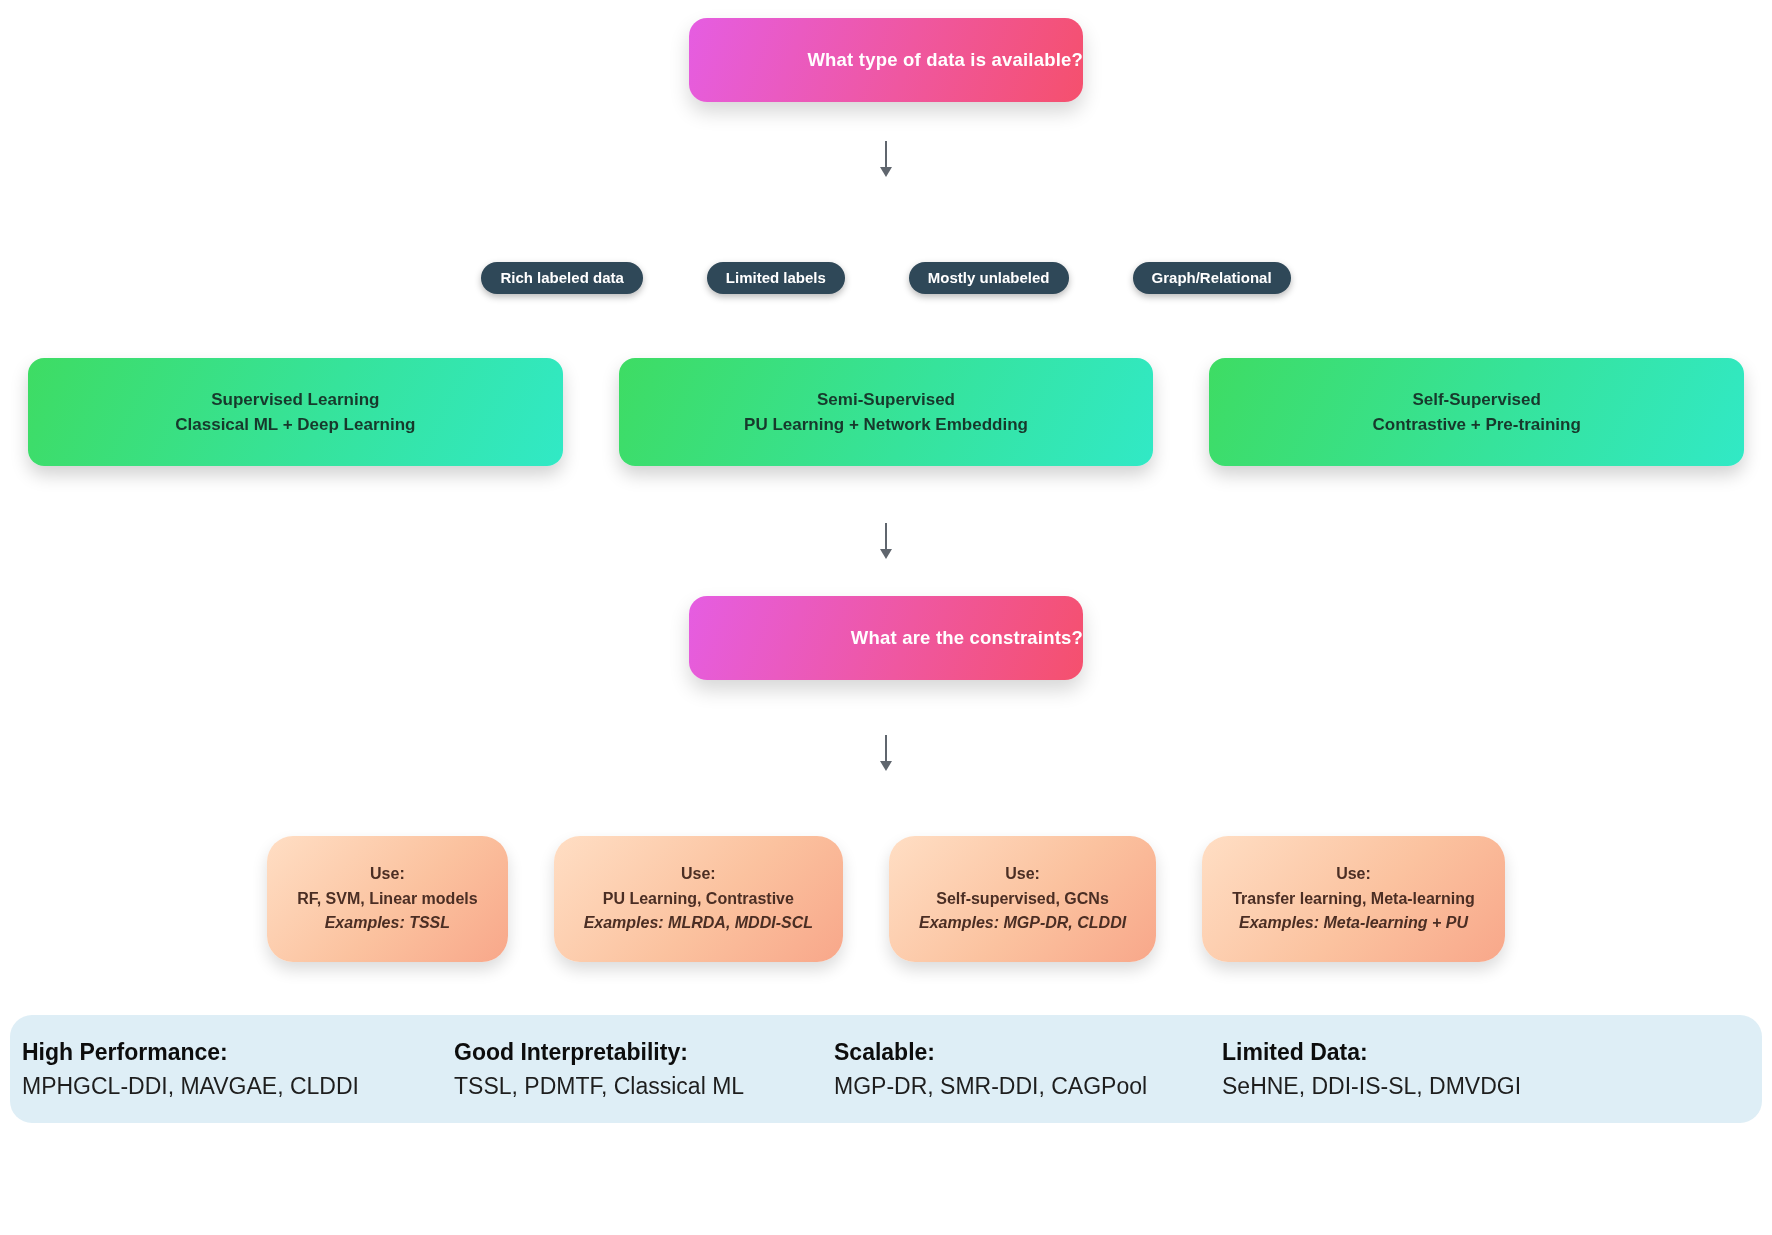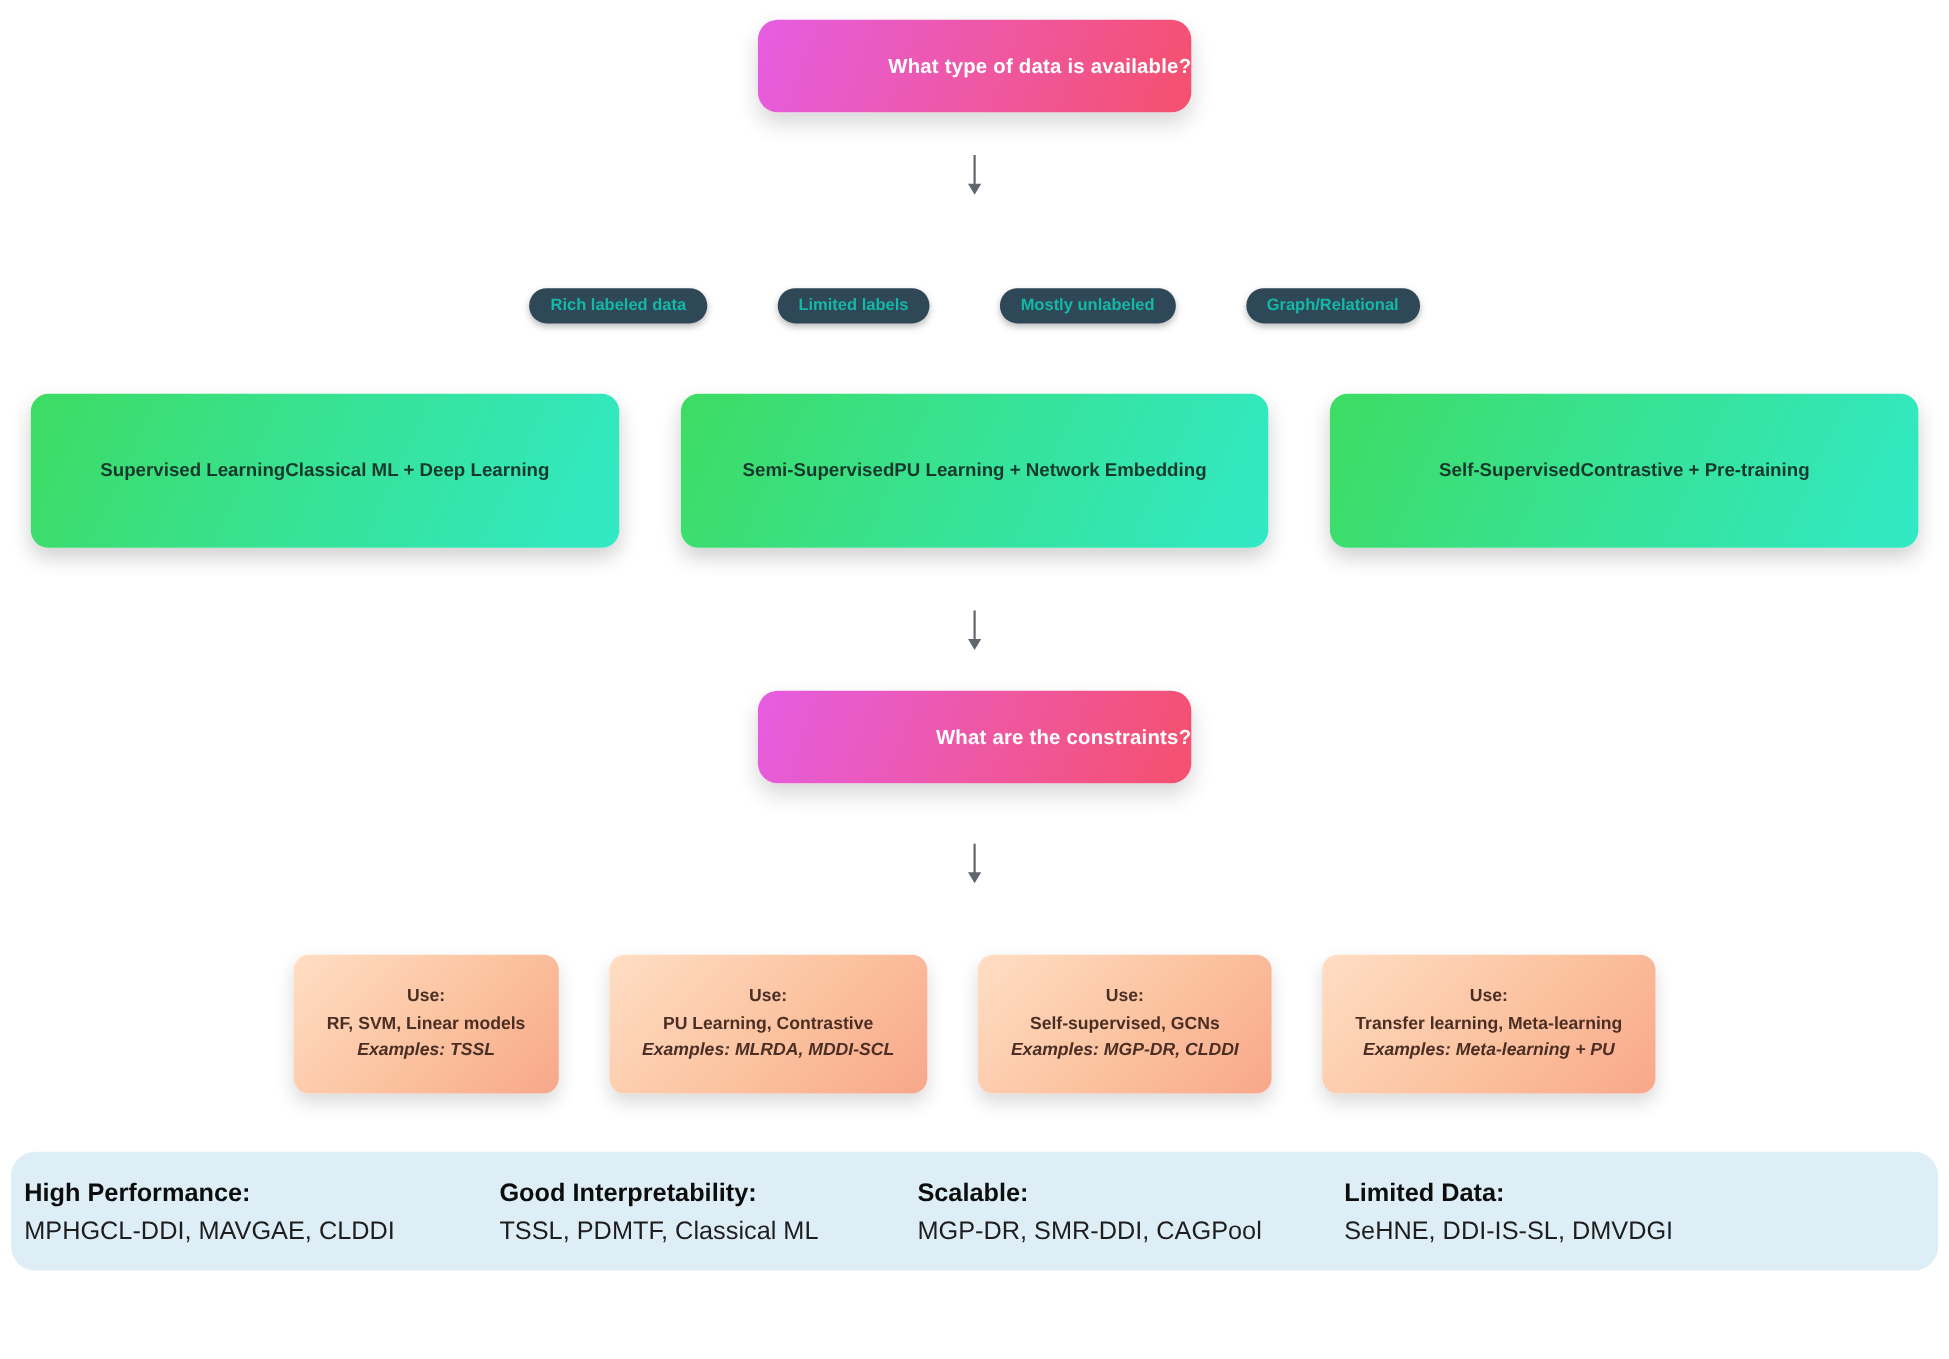--- a/index.html
+++ b/index.html
@@ -17,35 +17,35 @@
   .q2 { margin-top:36px; }
 
   
   .arrow { margin-top:38px; height:38px; display:flex; justify-content:center; }
   .arrow.a2 { margin-top:56px; }
   .arrow.a3 { margin-top:54px; }
 
   
   .pill-row { display:flex; gap:64px; margin-top:84px; }
   .pill-row.row2 { gap:60px; margin-top:69px; }
-  .pill { background:#2f4858; color:#14b8a6; font-weight:bold; font-size:15px;
+  .pill { background:#2f4858; color:#ffffff; font-weight:bold; font-size:15px;
           padding:7px 19px 8px; border-radius:17px; white-space:nowrap;
           box-shadow:0 3px 7px rgba(0,0,0,.28); }
 
   
   .approach-row { display:flex; gap:56px; margin-top:64px; width:100%; padding:0 28px; }
-  .approach { flex:1; height:140px; border-radius:16px;
+  .approach { flex:1; height:108px; border-radius:16px;
               background:linear-gradient(115deg,#3edc63 0%,#36e39b 55%,#31e9c6 100%);
-              color:#17392c; display:flex; flex-direction:row; align-items:center;
+              color:#17392c; display:flex; flex-direction:column; align-items:center;
               justify-content:center; text-align:center; font-weight:bold; font-size:17px;
               line-height:1.5; box-shadow:0 9px 18px rgba(0,0,0,.18); }
 
   
   .rec-row { display:flex; gap:46px; margin-top:64px; }
-  .rec { height:126px; border-radius:14px; padding:0 30px;
+  .rec { height:126px; border-radius:26px; padding:0 30px;
          background:linear-gradient(135deg,#ffdec4 0%,#fbc29f 55%,#f8a78a 100%);
          color:#4b2e24; display:flex; flex-direction:column; align-items:center;
          justify-content:center; text-align:center; font-weight:bold; font-size:16px;
          line-height:1.55; box-shadow:0 8px 16px rgba(0,0,0,.14); }
   .rec .examples { font-style:italic; }
 
   
   .summary-band { margin-top:53px; width:calc(100% - 20px); height:108px;
                   background:#deeef6; border-radius:22px;
                   display:grid; grid-template-columns:432px 380px 388px auto;

